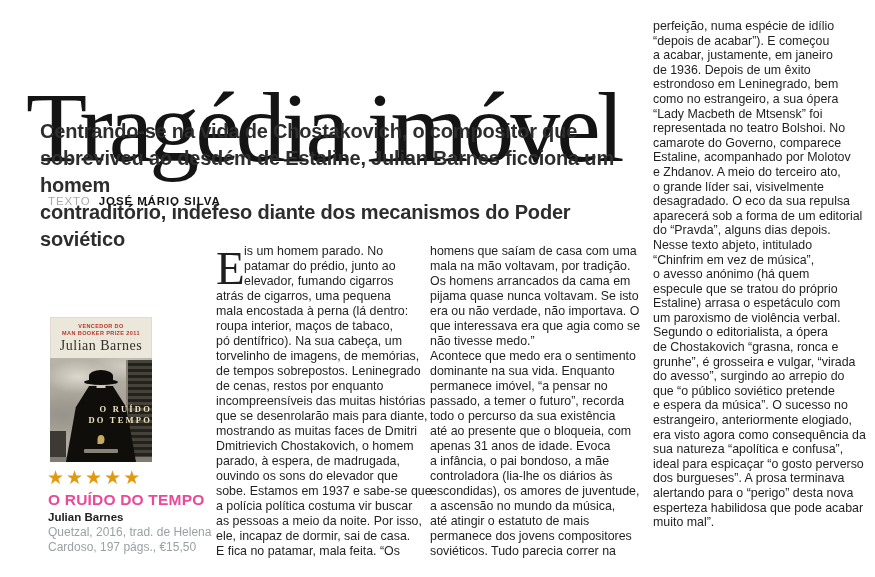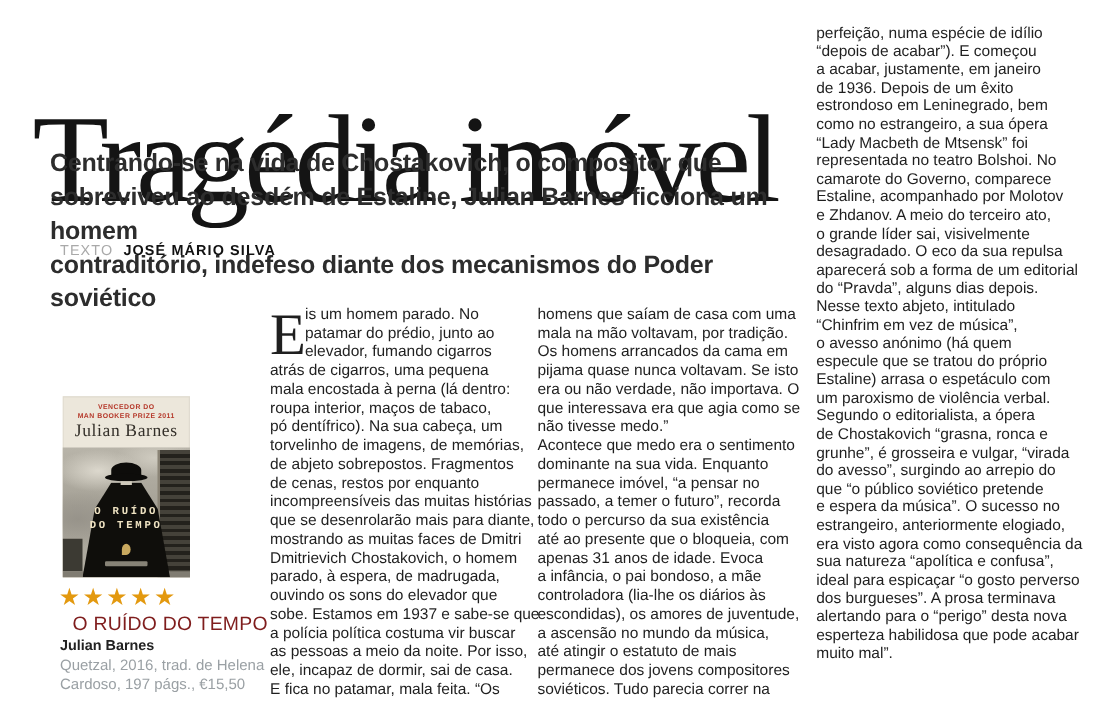--- a/index.html
+++ b/index.html
@@ -49,32 +49,32 @@
   .street{position:absolute;left:0;bottom:0;width:100%;height:5px;background:#807c72;}
   .figure{position:absolute;left:50%;transform:translateX(-50%);bottom:0;width:70px;height:92px;}
   .fig-hat-dome{position:absolute;left:50%;transform:translateX(-50%);top:0;
     width:24px;height:12px;background:#0d0c0a;border-radius:50% 50% 8% 8%;}
   .fig-hat-brim{position:absolute;left:50%;transform:translateX(-50%);top:9px;
     width:34px;height:6px;background:#0d0c0a;border-radius:50%;}
   .fig-neck{position:absolute;left:50%;transform:translateX(-50%);top:15px;
     width:9px;height:3px;background:#cfc9bb;}
   .fig-body{position:absolute;left:0;top:16px;width:70px;height:76px;background:#0f0e0b;
     clip-path:polygon(33% 0,67% 0,86% 28%,100% 100%,0 100%,14% 28%);}
-  .cover-title{position:absolute;left:0;bottom:36px;width:100%;text-align:center;z-index:3;
-    font-family:Liberation Mono, monospace;font-size:8.5px;line-height:11px;
+  .cover-title{position:absolute;left:0;bottom:36px;width:100%;text-align:right;z-index:3;
+    font-family:Liberation Serif, serif;font-size:8.5px;line-height:11px;
     color:#eee2c2;letter-spacing:2.2px;font-weight:700;}
   .cover-logo{position:absolute;left:50%;transform:translateX(-50%);bottom:18px;z-index:3;
     width:7px;height:9px;background:#c9a95f;border-radius:60% 60% 60% 0;}
   .cover-imprint{position:absolute;left:50%;transform:translateX(-50%);bottom:9px;z-index:3;
     width:34px;height:4px;background:rgba(235,228,210,0.55);border-radius:1px;}
 
   
   .stars{position:absolute;left:47px;top:466px;font-size:19px;letter-spacing:2px;color:#e3990f;}
-  .book-title{position:absolute;left:48px;top:491px;font-size:15.5px;font-weight:400;
-    color:#7f1d1d;letter-spacing:0.2px;margin-left:10px;}
+  .book-title{position:absolute;left:48px;top:491px;font-size:15.5px;font-weight:700;
+    color:#ec4899;letter-spacing:0.2px;}
   .book-author{position:absolute;left:48px;top:511px;font-size:11.5px;font-weight:700;color:#222;}
   .book-info{position:absolute;left:48px;top:525px;font-size:12px;line-height:15px;color:#9aa0a4;}
 </style>
 </head>
 <body>
 
 <div class="page">
 
   <h1 class="headline">Tragédia imóvel</h1>
   <div class="deck">
@@ -123,21 +123,21 @@
   <div class="dropcap">E</div>
   <div class="bodycol col1">
       <div class="line">is um homem parado. No</div>
       <div class="line">patamar do prédio, junto ao</div>
       <div class="line">elevador, fumando cigarros</div>
       <div class="line">atrás de cigarros, uma pequena</div>
       <div class="line">mala encostada à perna (lá dentro:</div>
       <div class="line">roupa interior, maços de tabaco,</div>
       <div class="line">pó dentífrico). Na sua cabeça, um</div>
       <div class="line">torvelinho de imagens, de memórias,</div>
-      <div class="line">de abjeto sobrepostos. Fragmentos</div>
+      <div class="line">de tempos sobrepostos. Leninegrado</div>
       <div class="line">de cenas, restos por enquanto</div>
       <div class="line">incompreensíveis das muitas histórias</div>
       <div class="line">que se desenrolarão mais para diante,</div>
       <div class="line">mostrando as muitas faces de Dmitri</div>
       <div class="line">Dmitrievich Chostakovich, o homem</div>
       <div class="line">parado, à espera, de madrugada,</div>
       <div class="line">ouvindo os sons do elevador que</div>
       <div class="line">sobe. Estamos em 1937 e sabe-se que</div>
       <div class="line">a polícia política costuma vir buscar</div>
       <div class="line">as pessoas a meio da noite. Por isso,</div>

